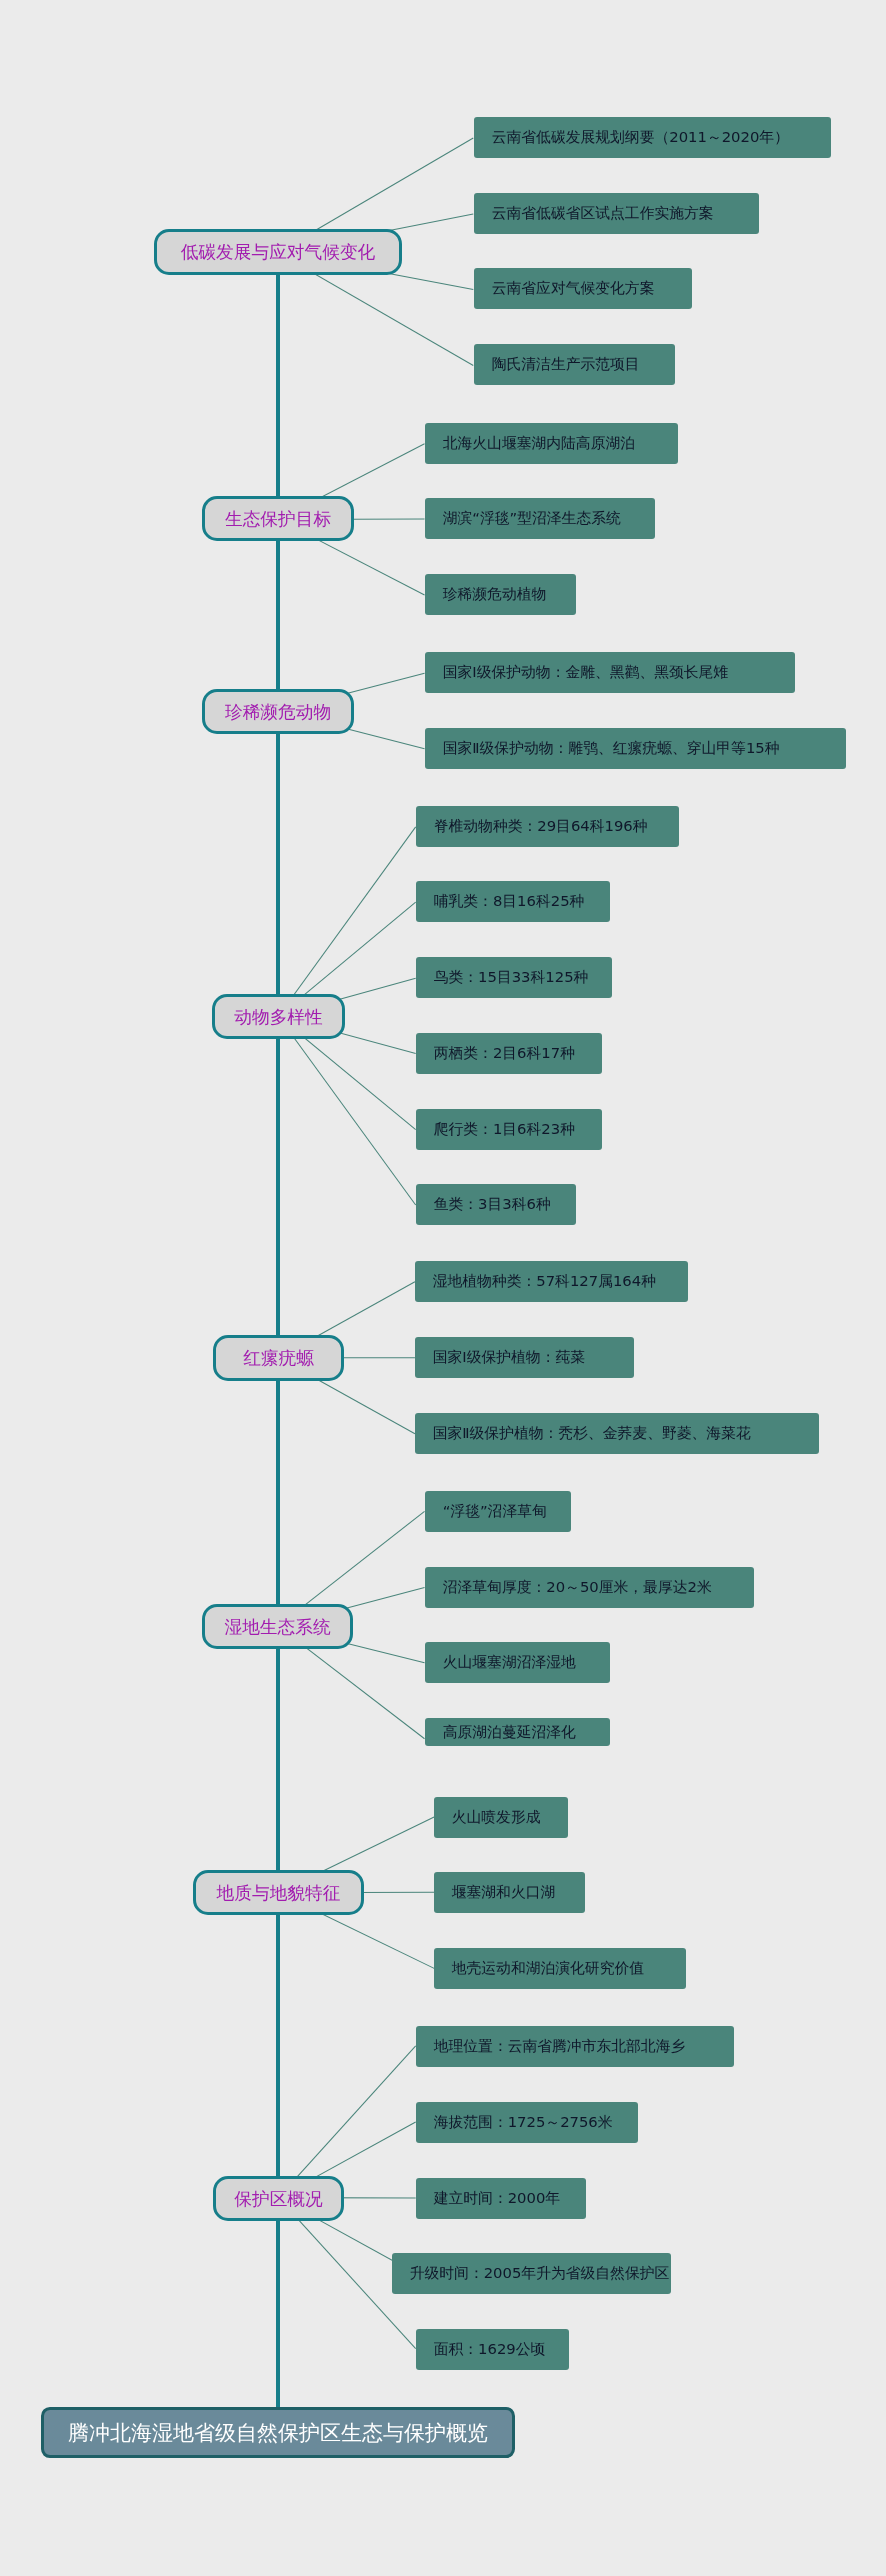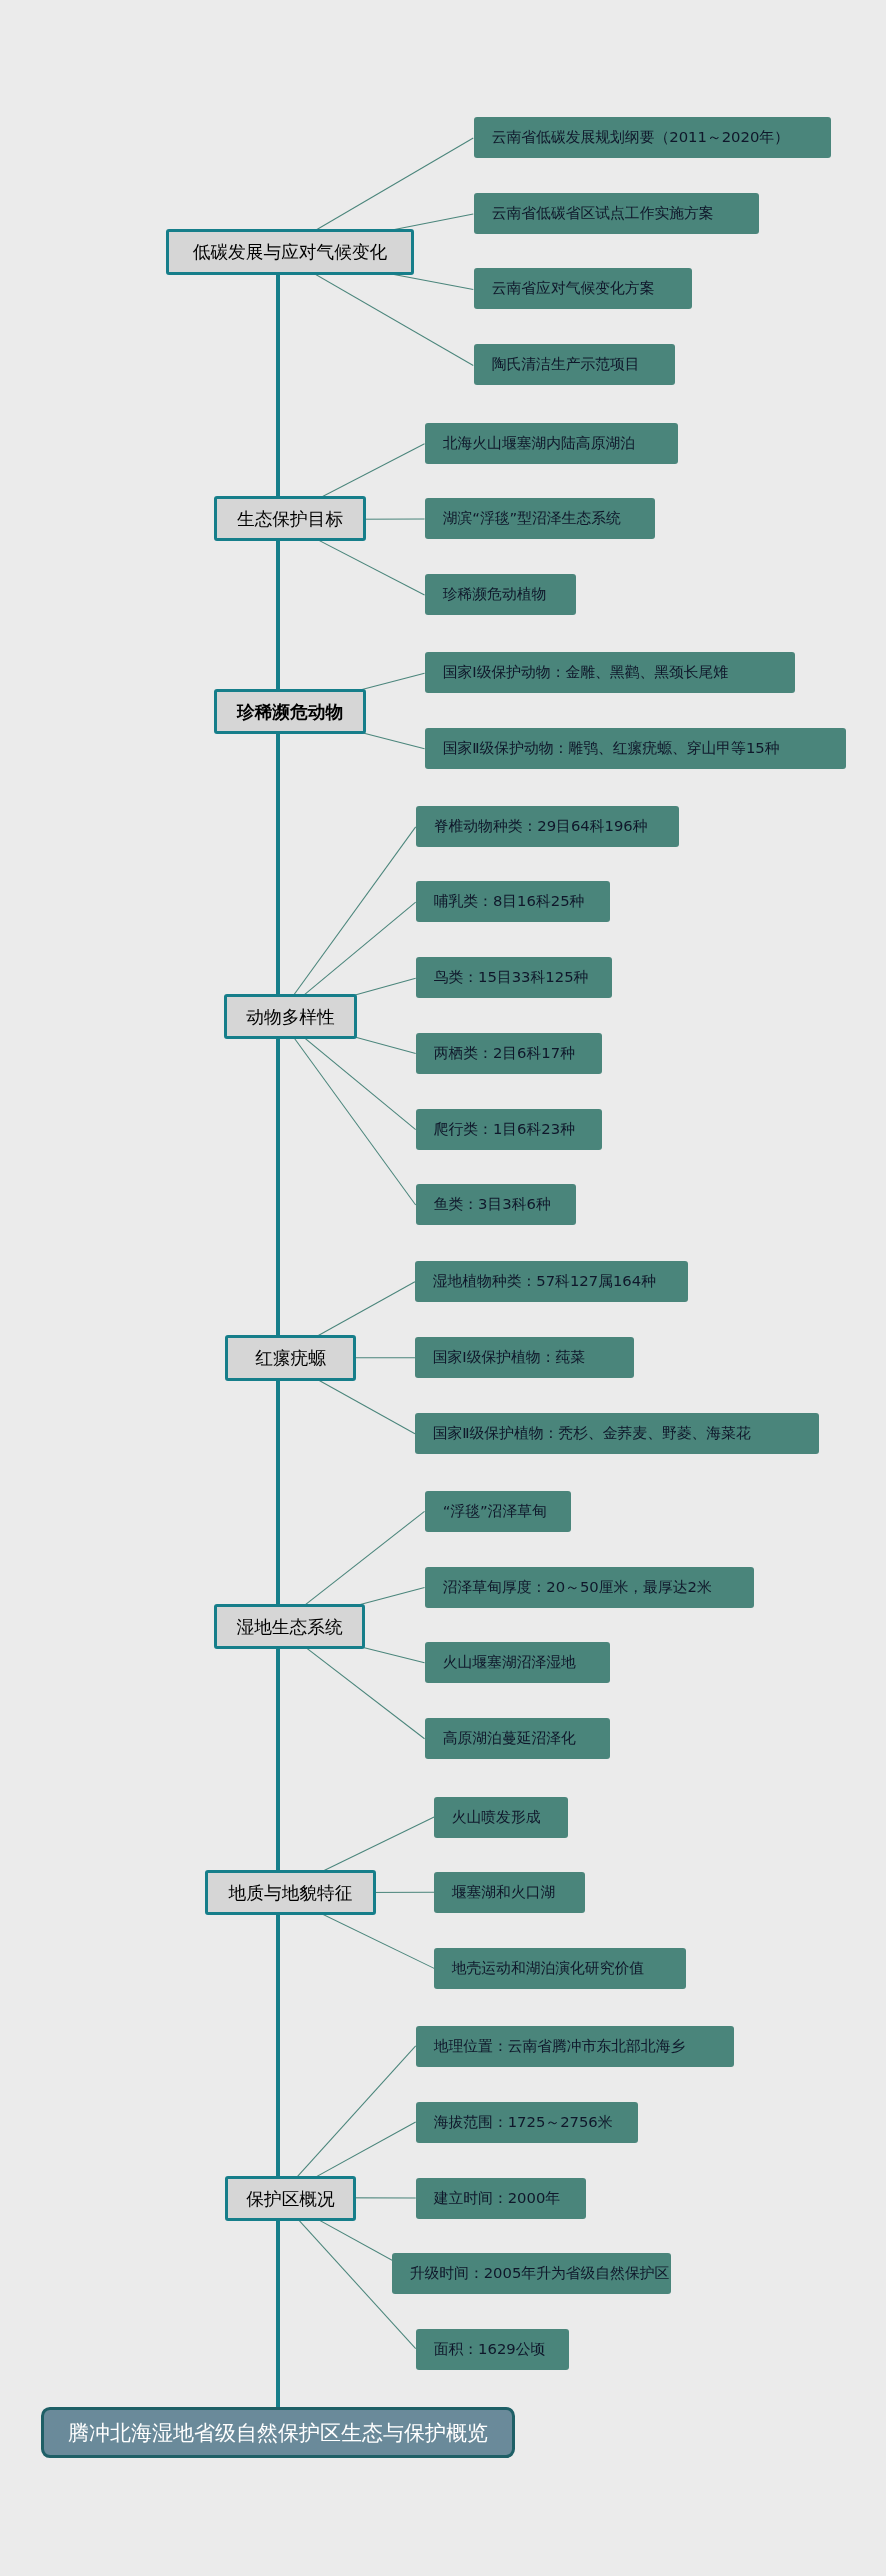--- a/index.html
+++ b/index.html
@@ -10,22 +10,22 @@
   }
   #canvas { position: absolute; left: 0; top: 0; width: 886px; height: 2576px; }
   svg.edges { position: absolute; left: 0; top: 0; width: 886px; height: 2576px; }
   .spine { position: absolute; left: 276px; width: 4.4px; background: #167e8a; }
   .node {
     position: absolute; box-sizing: border-box;
     display: flex; align-items: center; justify-content: center;
     white-space: nowrap;
   }
   .branch {
-    background: #d6d6d6; border: 3px solid #167e8a; border-radius: 3px;
-    color: #000000; font-size: 17.7px; margin-left: 12px;
+    background: #d6d6d6; border: 3px solid #167e8a; border-radius: 15px;
+    color: #a21caf; font-size: 17.7px;
   }
   .leaf {
     background: #4a857b; border-radius: 3px; color: #0f172a; font-size: 14.8px;
     justify-content: flex-start; padding-left: 17.7px;
   }
   .root {
     background: #6a8a9a; border: 3px solid #1e5f66; border-radius: 8.9px;
     color: #ffffff; font-size: 21px;
   }
 </style>
@@ -93,21 +93,21 @@
       </div>
       <div class="node branch" style="left: 202px; top: 496px; width: 152px; height: 45px;">
         <span>生态保护目标</span>
       </div>
       <div class="node leaf" style="left: 425px; top: 652px; width: 370px; height: 41px;">
         <span>国家Ⅰ级保护动物：金雕、黑鹳、黑颈长尾雉</span>
       </div>
       <div class="node leaf" style="left: 425px; top: 728px; width: 421px; height: 41px;">
         <span>国家Ⅱ级保护动物：雕鸮、红瘰疣螈、穿山甲等15种</span>
       </div>
-      <div class="node branch" style="left: 202px; top: 689px; width: 152px; height: 45px; font-weight: bold;">
+      <div class="node branch" style="left: 202px; top: 689px; width: 152px; height: 45px;">
         <span>珍稀濒危动物</span>
       </div>
       <div class="node leaf" style="left: 416px; top: 806px; width: 263px; height: 41px;">
         <span>脊椎动物种类：29目64科196种</span>
       </div>
       <div class="node leaf" style="left: 416px; top: 881px; width: 194px; height: 41px;">
         <span>哺乳类：8目16科25种</span>
       </div>
       <div class="node leaf" style="left: 416px; top: 957px; width: 196px; height: 41px;">
         <span>鸟类：15目33科125种</span>
@@ -138,21 +138,21 @@
       </div>
       <div class="node leaf" style="left: 425px; top: 1491px; width: 146px; height: 41px;">
         <span>“浮毯”沼泽草甸</span>
       </div>
       <div class="node leaf" style="left: 425px; top: 1567px; width: 329px; height: 41px;">
         <span>沼泽草甸厚度：20～50厘米，最厚达2米</span>
       </div>
       <div class="node leaf" style="left: 425px; top: 1642px; width: 185px; height: 41px;">
         <span>火山堰塞湖沼泽湿地</span>
       </div>
-      <div class="node leaf" style="left: 425px; top: 1718px; width: 185px; height: 41px;">
+      <div class="node leaf" style="left: 425px; top: 1718px; width: 185px; height: 28px;">
         <span>高原湖泊蔓延沼泽化</span>
       </div>
       <div class="node branch" style="left: 202px; top: 1604px; width: 151px; height: 45px;">
         <span>湿地生态系统</span>
       </div>
       <div class="node leaf" style="left: 434px; top: 1797px; width: 134px; height: 41px;">
         <span>火山喷发形成</span>
       </div>
       <div class="node leaf" style="left: 434px; top: 1872px; width: 151px; height: 41px;">
         <span>堰塞湖和火口湖</span>

